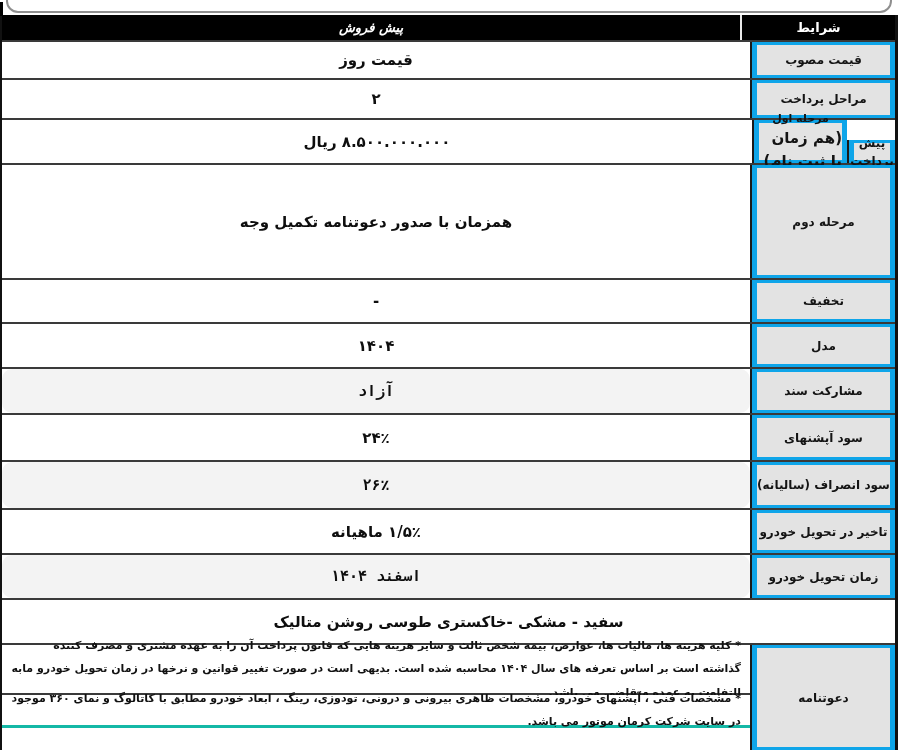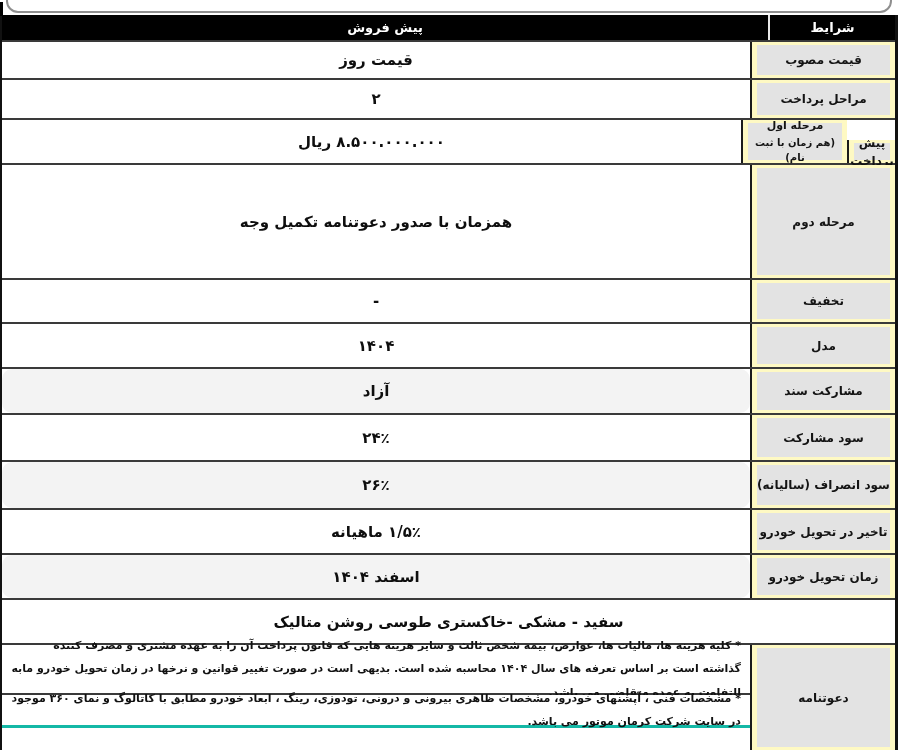--- a/index.html
+++ b/index.html
@@ -10,43 +10,43 @@
   
   .topbar { position:absolute; left:6px; right:6px; top:-12px; height:25px;
             background:#fff; border:2px solid #8f8f8f; border-radius:0 0 12px 12px; z-index:3; }
   .left-tick { position:absolute; left:0; top:2px; width:3px; height:14px; background:#000; z-index:4; }
 
   
   .tbl { position:absolute; top:15px; left:0; width:898px; height:735px;
          direction:rtl; display:flex; flex-direction:column;
          border-left:2px solid #111; border-right:3px solid #111; background:#fff; }
   .hdr { display:flex; height:25px; background:#000; color:#fff; flex:0 0 auto; }
-  .hdr-label { width:127px; display:flex; align-items:center; justify-content:center;
+  .hdr-label { width:155px; display:flex; align-items:center; justify-content:center;
                font-size:13px; font-weight:bold; border-left:2px solid #e8e8e8; }
   .hdr-value { flex:1; display:flex; align-items:center; justify-content:center;
-               font-size:13px; font-weight:bold; }
+               font-size:13px; font-weight:bold;font-style:italic; }
 
   .row { display:flex; border-top:2px solid #3a3a3a; flex:0 0 auto; }
   .r0{height:38px}.r1{height:40px}.r2{height:45px}.r3{height:115px}.r4{height:44px}
   .r5{height:45px}.r6{height:46px}.r7{height:47px}.r8{height:48px}.r9{height:45px}
   .r10{height:45px}.r11{height:45px}
   .row-notes { flex:1 1 auto; display:flex; border-top:2px solid #3a3a3a; }
 
-  .lcell { width:145px; position:relative; background:#fef9c3; border-left:2px solid #1a1a1a; flex:0 0 auto; }
+  .lcell { width:145px; position:relative; background:#0ea5e9; border-left:2px solid #1a1a1a; flex:0 0 auto; }
   .lcell .chip { position:absolute; inset:3px 5px; background:#e3e3e3;
                  display:flex; flex-direction:column; align-items:center; justify-content:center;
                  font-size:12px; font-weight:bold; color:#141414; text-align:center; line-height:1.5; }
-  .lcell .chip .sub { font-size:10px; }
+  .lcell .chip .sub { font-size:15px;text-align:right; }
   .lcell-narrow { width:48px; border-left:2px solid #1a1a1a;margin-top:20px; }
-  .lcell-mid { width:106px; border-left:2px solid #1a1a1a; }
+  .lcell-mid { width:95px; border-left:2px solid #1a1a1a; }
   .lcell-mid .chip { font-size:11px; }
 
   .vcell { flex:1 1 auto; display:flex; align-items:center; justify-content:center;
            background:#fff; font-size:15px; font-weight:bold; color:#0e0e0e; text-align:center;border-radius:10px; }
-  .shaded .vcell { background:#f3f3f3; }
+  .shaded .vcell { background:#f3f3f3;font-family:Liberation Mono, monospace; }
 
   .notes-body { flex:1 1 auto; display:flex; flex-direction:column; }
   .note { flex:0 0 auto; display:flex; align-items:center; background:#fff;
           font-size:11px; font-weight:bold; color:#111; line-height:2.1;
           padding:2px 9px; text-align:right; }
   .note1 { height:50px; border-bottom:2px solid #3a3a3a; }
   .note2 { height:33px; border-bottom:3px solid #14b8a6; }
   .note-rest { flex:1 1 auto; background:#fff; }
 </style>
 </head>
@@ -116,21 +116,21 @@
 
     <div class="row r6 shaded">
       <div class="lcell">
           <div class="chip">مشارکت سند</div>
         </div>
       <div class="vcell">آزاد</div>
     </div>
 
     <div class="row r7">
       <div class="lcell">
-          <div class="chip">سود مشارکت</div>
+          <div class="chip">سود آپشنهای</div>
         </div>
       <div class="vcell">۲۴٪</div>
     </div>
 
     <div class="row r8 shaded">
       <div class="lcell">
           <div class="chip">سود انصراف (سالیانه)</div>
         </div>
       <div class="vcell">۲۶٪</div>
     </div>

